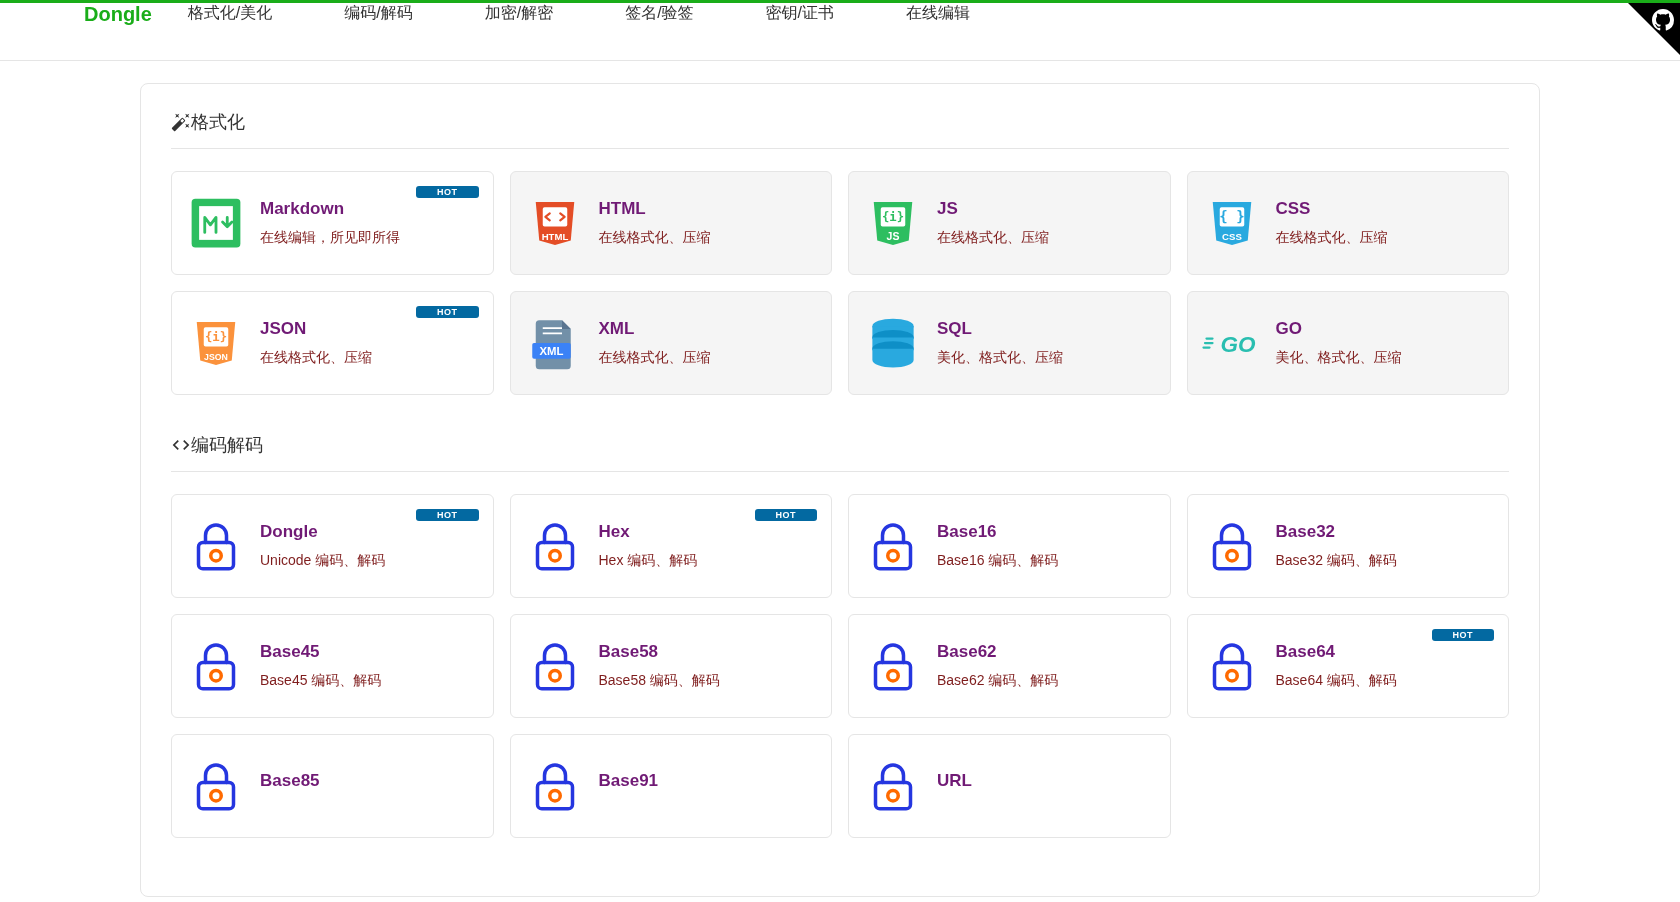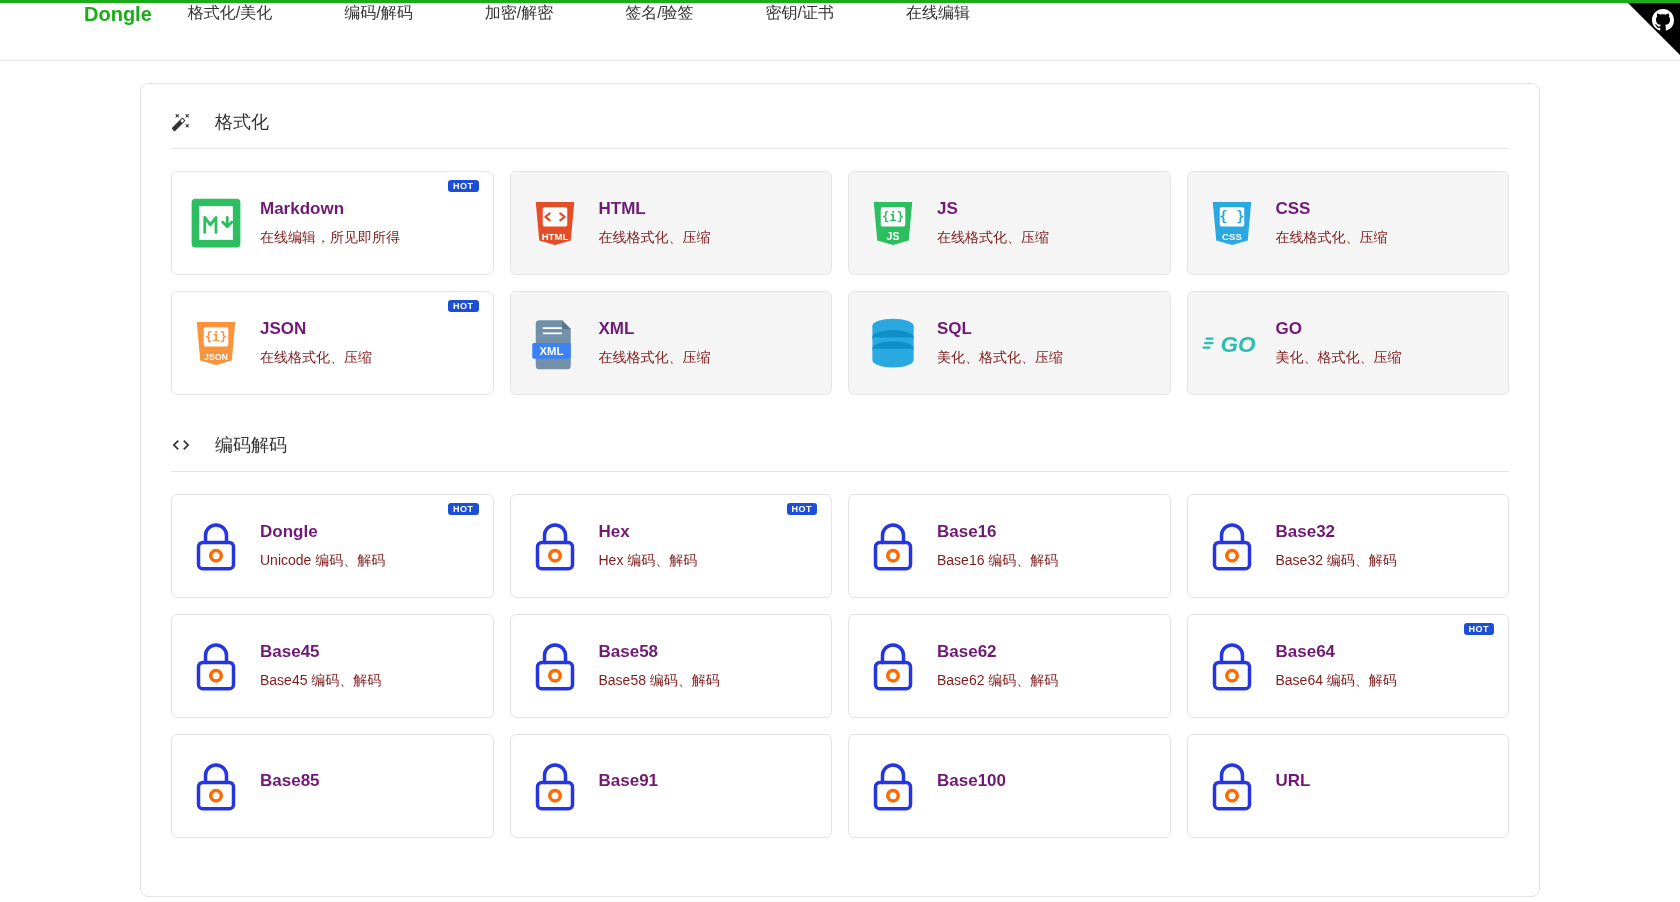--- a/index.html
+++ b/index.html
@@ -57,21 +57,21 @@
     .container {
       max-width: 1400px;
       margin: 22px auto 0;
       padding: 16px 30px 30px;
       border: 1px solid #e5e5e5;
       border-radius: 8px;
     }
     .section-header {
       display: flex;
       align-items: center;
-      gap: 24px;
+      gap: 0;
       padding: 10px 0 14px;
       border-bottom: 1px solid #e5e5e5;
       margin-bottom: 22px;
     }
     .section-icon {
       width: 20px;
       height: 20px;
       color: #333;
     }
     .section-title {
@@ -115,27 +115,27 @@
       font-weight: 600;
       color: #701a75;
       margin-bottom: 10px;
     }
     .card-desc {
       font-size: 14px;
       color: #7f1d1d;
     }
     .hot-badge {
       position: absolute;
-      top: 8px;
+      top: 14px;
       right: 14px;
-      background: #1d4ed8;
+      background: #0369a1;
       color: #fff;
       font-size: 9px;
       font-weight: 700;
-      padding: 1px 5px;
+      padding: 1px 21px;
       border-radius: 3px;
       letter-spacing: 0.5px;
     }
   </style>
 </head>
 <body>
 
 <div class="top-bar"></div>
 
 <header class="header">
@@ -424,32 +424,19 @@
       </div>
       <div class="card">
         <div class="card-icon">
   <svg viewBox="0 0 64 64" width="56" height="56">
     <path d="M20 28v-8a12 12 0 0124 0v8" stroke="#2536e0" stroke-width="4" fill="none" stroke-linecap="round"></path>
     <rect x="12" y="28" width="40" height="30" rx="5" stroke="#2536e0" stroke-width="4" fill="none"></rect>
     <circle cx="32" cy="43" r="6" stroke="#ff6a00" stroke-width="4" fill="none"></circle>
   </svg>
 </div>
         <div class="card-body">
-          <div class="card-title">Base100</div>
-          <div class="card-desc"></div>
-        </div>
-      </div>
-      <div class="card">
-        <div class="card-icon">
-  <svg viewBox="0 0 64 64" width="56" height="56">
-    <path d="M20 28v-8a12 12 0 0124 0v8" stroke="#2536e0" stroke-width="4" fill="none" stroke-linecap="round"></path>
-    <rect x="12" y="28" width="40" height="30" rx="5" stroke="#2536e0" stroke-width="4" fill="none"></rect>
-    <circle cx="32" cy="43" r="6" stroke="#ff6a00" stroke-width="4" fill="none"></circle>
-  </svg>
-</div>
-        <div class="card-body">
           <div class="card-title">URL</div>
           <div class="card-desc"></div>
         </div>
       </div>
     </div>
 
 </div>
 
 </body></html>

